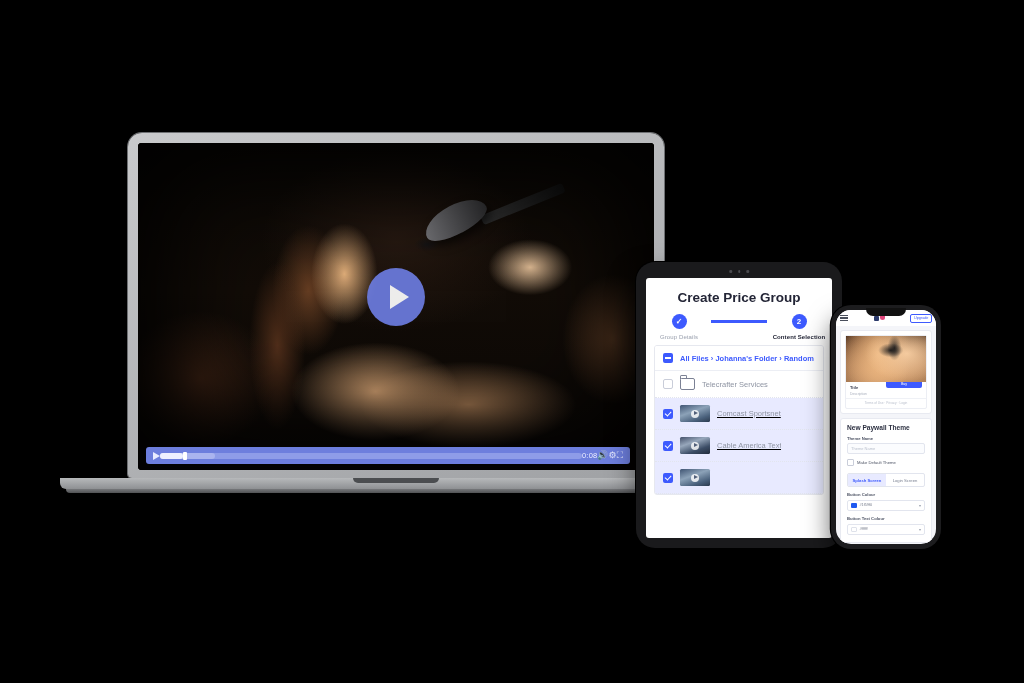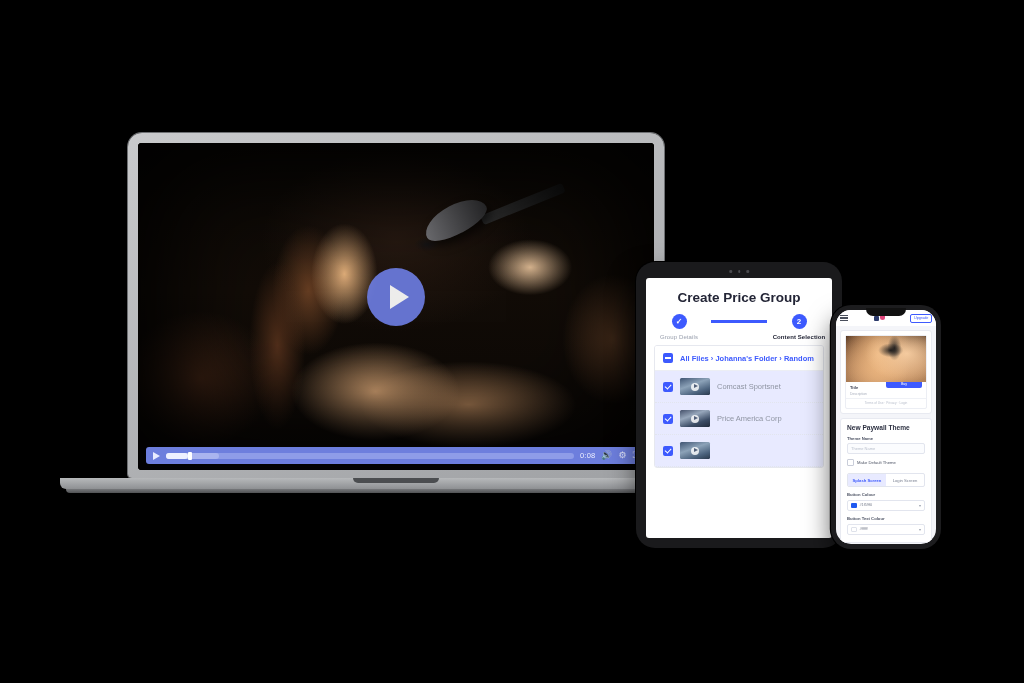--- a/index.html
+++ b/index.html
@@ -35,22 +35,22 @@
        transform:rotate(-28deg);box-shadow:2px 6px 10px rgba(0,0,0,.6);}
   .micstick{position:absolute;left:66%;top:17%;width:17%;height:3.2%;
        background:linear-gradient(90deg,#333,#111);transform:rotate(-22deg);border-radius:3px;}
   .vig{position:absolute;inset:0;box-shadow:inset 0 0 90px 40px rgba(0,0,0,.85);}
 
   .playbtn{position:absolute;left:50%;top:47%;width:58px;height:58px;margin:-29px 0 0 -29px;
      border-radius:50%;background:#6c7ce0;opacity:.92;display:flex;align-items:center;justify-content:center;}
   .playbtn i{display:block;width:0;height:0;border-left:19px solid #fff;border-top:12px solid transparent;
      border-bottom:12px solid transparent;margin-left:6px;}
 
-  .vctrl{position:absolute;left:8px;right:8px;bottom:6px;height:17px;border-radius:3px;
-     background:#6d7edd;display:flex;align-items:center;gap:6px;padding:0 7px;box-sizing:border-box;}
+  .vctrl{position:absolute;left:8px;right:24px;bottom:6px;height:17px;border-radius:3px;
+     background:#6d7edd;display:flex;align-items:center;padding:0 7px;box-sizing:border-box;}
   .vc-ico{color:#e9ecff;font-size:9px;line-height:1;opacity:.95;}
   .vc-play{width:0;height:0;border-left:7px solid #e9ecff;border-top:4.5px solid transparent;border-bottom:4.5px solid transparent;}
   .vc-bar{position:relative;flex:1;height:6px;border-radius:3px;background:#8e9ce8;}
   .vc-buf{position:absolute;left:0;top:0;height:100%;width:13%;border-radius:3px;background:#aab4ef;}
   .vc-prog{position:absolute;left:0;top:0;height:100%;width:5.5%;border-radius:3px;background:#eef0ff;}
   .vc-knob{position:absolute;left:5.5%;top:-1px;width:4px;height:8px;background:#fff;border-radius:1px;}
   .vc-time{color:#eceeff;font-size:7.5px;letter-spacing:.2px;}
   .lt-base{position:absolute;left:-68px;top:345px;width:672px;height:11px;
      background:linear-gradient(180deg,#b7b9bb,#8e9093);border-radius:0 0 6px 6px;}
   .lt-notch{position:absolute;left:50%;top:345px;width:86px;height:5px;margin-left:-43px;
@@ -84,21 +84,21 @@
   .tb-crumb{display:flex;align-items:center;gap:7px;padding:7px 8px;background:#fff;border-bottom:1px solid #eceef4;}
   .cb{width:10px;height:10px;border-radius:2px;flex:none;}
   .cb.ind{background:#3d5afe;position:relative;}
   .cb.ind:after{content:"";position:absolute;left:2px;top:4px;width:6px;height:1.6px;background:#fff;}
   .cb.on{background:#3d5afe;position:relative;}
   .cb.on:after{content:"";position:absolute;left:2.6px;top:1.6px;width:3px;height:5.2px;
     border:solid #fff;border-width:0 1.5px 1.5px 0;transform:rotate(42deg);}
   .cb.off{background:#fff;border:1px solid #c9cdd9;box-sizing:border-box;}
   .crumb-txt{font-size:7.5px;font-weight:bold;color:#3d5afe;white-space:nowrap;overflow:hidden;}
   .tb-row{display:flex;align-items:center;gap:7px;padding:7px 8px;border-bottom:1px dotted #e2e5ee;}
-  .tb-row.sel{background:#e8eaff;}
+  .tb-row.sel{background:#e8eaff;text-decoration:underline;}
   .fold{width:13px;height:10px;border:1.3px solid #7b8194;border-radius:1.5px 2px 2px 2px;position:relative;flex:none;}
   .fold:before{content:"";position:absolute;left:-1.3px;top:-3.6px;width:5px;height:3px;
     border:1.3px solid #7b8194;border-bottom:none;border-radius:1.5px 1.5px 0 0;}
   .thumb{width:30px;height:17px;border-radius:1.5px;flex:none;position:relative;overflow:hidden;
     background:linear-gradient(160deg,#3f5472,#8ca2b8 40%,#4a617c 75%,#2b3a4d);}
   .thumb.b{background:linear-gradient(160deg,#44506a,#97a7bb 35%,#3c4d66 70%,#222c3c);}
   .thumb:after{content:"";position:absolute;left:50%;top:50%;width:8px;height:8px;margin:-4px 0 0 -4px;
     border-radius:50%;background:rgba(255,255,255,.82);}
   .thumb:before{content:"";position:absolute;left:50%;top:50%;margin:-2.3px 0 0 -1.2px;z-index:2;
     width:0;height:0;border-left:4px solid #52607a;border-top:2.3px solid transparent;border-bottom:2.3px solid transparent;}
@@ -207,32 +207,37 @@
         </div>
       </div>
 
 
       <div class="tb-list">
         <div class="tb-crumb">
           <span class="cb ind"></span>
           <span class="crumb-txt">All Files › Johanna's Folder › Random</span>
         </div>
 
+        <div class="tb-row">
+          <span class="cb off"></span>
+          <span class="fold"></span>
+          <span class="row-txt">Telecrafter Services</span>
+        </div>
 
 
         <div class="tb-row sel">
           <span class="cb on"></span>
           <span class="thumb"></span>
           <span class="row-txt">Comcast Sportsnet</span>
         </div>
 
         <div class="tb-row sel">
           <span class="cb on"></span>
           <span class="thumb b"></span>
-          <span class="row-txt">Price America Corp</span>
+          <span class="row-txt">Cable America Text</span>
         </div>
 
         <div class="tb-row sel">
           <span class="cb on"></span>
           <span class="thumb"></span>
         </div>
       </div>
 
     </div>
   </div>

